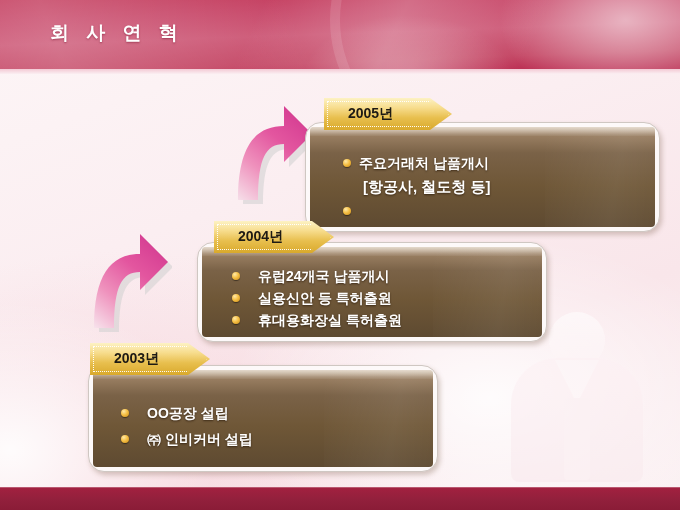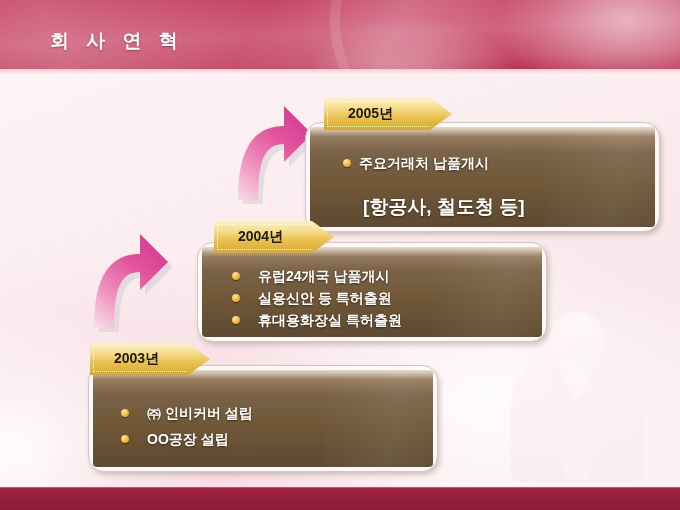--- a/index.html
+++ b/index.html
@@ -43,21 +43,21 @@
     background:linear-gradient(90deg, rgba(255,255,255,0) 0%, rgba(255,255,255,.18) 45%, rgba(255,255,255,0) 100%);}
   .hdr-sheen2{position:absolute;left:250px;top:-90px;width:260px;height:300px;
     transform:rotate(26deg);
     background:linear-gradient(90deg, rgba(255,255,255,0) 0%, rgba(255,255,255,.22) 50%, rgba(255,255,255,0) 100%);}
   .hdr-arc{position:absolute;left:330px;top:-150px;width:420px;height:320px;border-radius:50%;
     border:10px solid rgba(255,255,255,.12);}
   .hdr-bottom{position:absolute;left:0;top:69px;width:680px;height:5px;
     background:linear-gradient(180deg,#f3c9d4 0%,#fbeff2 100%);}
   .title{position:absolute;left:50px;top:20px;
     color:#fff;font-size:19px;font-weight:bold;letter-spacing:6px;
-    text-shadow:0 1px 2px rgba(120,20,45,.55);margin-top:8px;}
+    text-shadow:0 1px 2px rgba(120,20,45,.55);}
 
   
   .footer{position:absolute;left:0;bottom:0;width:680px;height:23px;
     background:linear-gradient(180deg,#a32140 0%,#92203c 55%,#8a1c37 100%);}
   .footer::after{content:"";position:absolute;left:0;top:0;width:680px;height:1px;
     background:rgba(255,255,255,.25);}
 
   
   .block{position:absolute;}
   .panel{position:absolute;border-radius:16px;
@@ -136,21 +136,21 @@
 
     <div class="panel" style="left:305px;top:122px;width:345px;height:100px;">
       <div class="panel-inner">
         <div class="panel-gloss"></div>
         <div class="panel-sheen"></div>
         <ul class="items" style="position:absolute;left:33px;top:24px;">
           <li style="font-size:14px;padding-left:16px;height:24px;line-height:24px;">
             <span class="bullet"></span>
             <span>주요거래처 납품개시</span>
           </li>
-          <li class="nobul" style="font-size:19px;padding-left:20px;height:24px;line-height:24px;margin-top:20px;">
+          <li class="nobul" style="font-size:15px;padding-left:20px;height:24px;line-height:24px;">
             
             <span>[항공사, 철도청 등]</span>
           </li>
           <li style="font-size:14px;padding-left:16px;height:24px;line-height:24px;">
             <span class="bullet"></span>
           </li>
         </ul>
       </div>
     </div>
 
@@ -204,25 +204,25 @@
   </div>
 
   <div class="block">
     <div class="panel" style="left:88px;top:365px;width:340px;height:97px;">
       <div class="panel-inner">
         <div class="panel-gloss"></div>
         <div class="panel-sheen"></div>
         <ul class="items" style="position:absolute;left:28px;top:30px;">
           <li style="font-size:14px;padding-left:26px;height:26px;line-height:26px;">
             <span class="bullet"></span>
+            <span>OO공장 설립</span>
+          </li>
+          <li style="font-size:14px;padding-left:26px;height:26px;line-height:26px;">
+            <span class="bullet"></span>
             <span>㈜ 인비커버 설립</span>
-          </li>
-          <li style="font-size:14px;padding-left:26px;height:26px;line-height:26px;">
-            <span class="bullet"></span>
-            <span>OO공장 설립</span>
           </li>
         </ul>
       </div>
     </div>
 
     <div class="tab" style="left:66px;top:343px;width:120px;">
       <div class="tab-dots"></div>
       <div class="tab-label">2003년</div>
     </div>
   </div>

